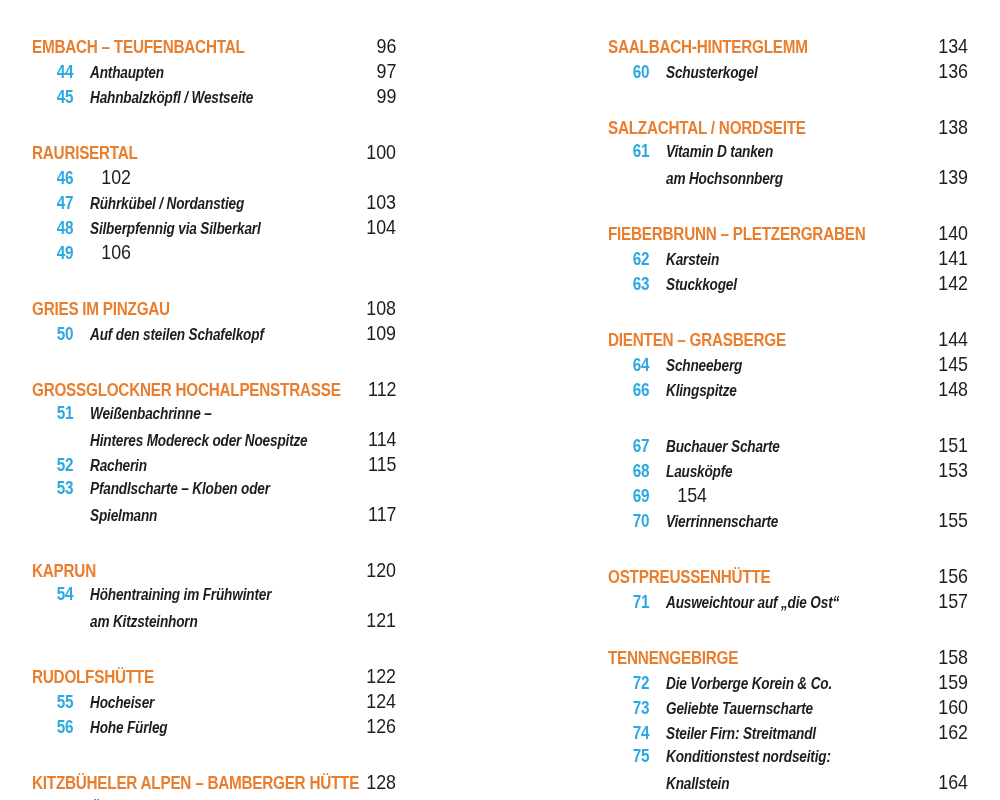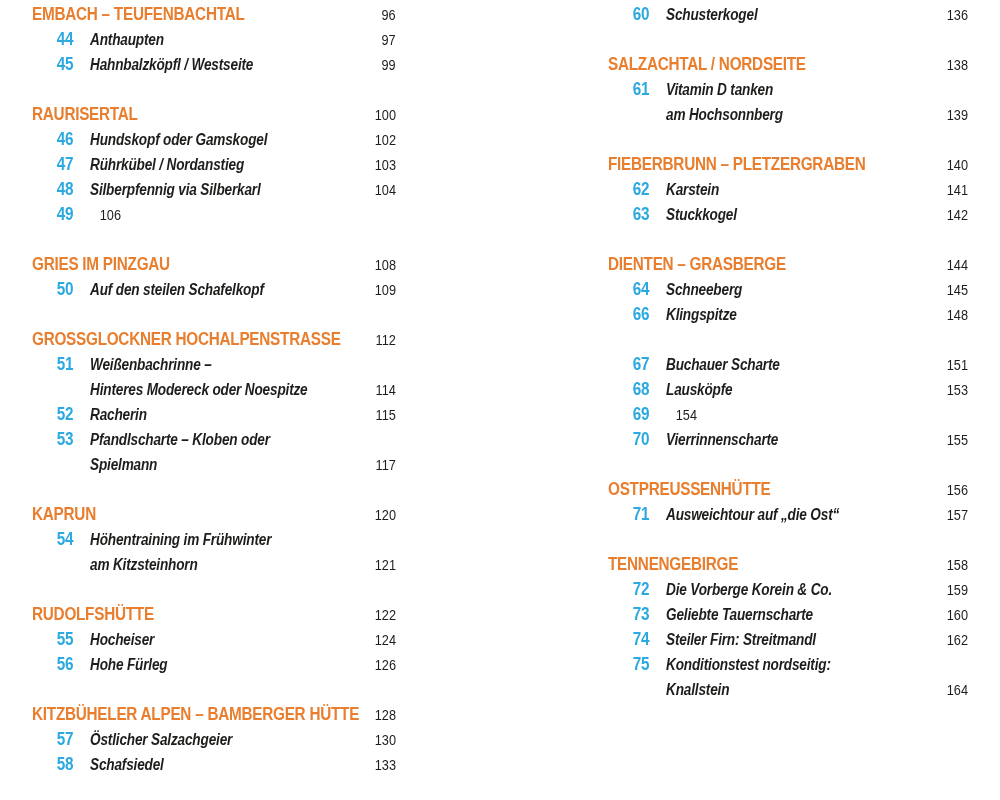--- a/index.html
+++ b/index.html
@@ -8,21 +8,21 @@
     width:1000px; height:800px;
     position:relative; overflow:hidden;
     font-family:"Liberation Sans", sans-serif;
     color:var(--text, #1d1d1b);
   }
   .toc-page { position:absolute; inset:0; background:var(--bg,#ffffff); }
   .toc-column { position:absolute; top:2px; }
   .toc-column-left  { left:32px;  width:364px; }
   .toc-column-right { left:608px; width:360px; }
 
-  .section { margin-bottom:25px; }
+  .section { margin-bottom:25px;margin-top:31px; }
   .row { display:flex; align-items:baseline; line-height:25px; height:25px; }
 
   .header-title {
     flex:1; min-width:0; white-space:nowrap;
     color:var(--orange,#e87e2e);
     font-weight:700; font-size:18px; letter-spacing:-0.3px;
   }
   .num {
     width:58px; padding-right:17px; flex-shrink:0;
     text-align:right; white-space:nowrap;
@@ -31,21 +31,21 @@
   }
   .title {
     flex:1; min-width:0; white-space:nowrap;
     color:var(--text,#1d1d1b);
     font-weight:700; font-size:16px; letter-spacing:-0.2px;font-style:italic;
   }
   .pg {
     flex-shrink:0; padding-left:6px;
     text-align:center; white-space:nowrap;
     color:var(--text,#1d1d1b);
-    font-weight:400; font-size:15px;
+    font-weight:400; font-size:21px;
   }
   
   .cx   { display:inline-block; transform:scaleX(0.85); transform-origin:0 50%;   white-space:nowrap; }
   .cx-r { display:inline-block; transform:scaleX(0.85); transform-origin:100% 50%; white-space:nowrap; }
 </style>
 </head>
 <body>
 
 <div class="toc-page">
   <div class="toc-column toc-column-left">
@@ -65,21 +65,20 @@
           <div class="pg"><span class="cx-r">99</span></div>
         </div>
       </div>
       <div class="section">
         <div class="row header-row">
           <div class="header-title"><span class="cx">RAURISERTAL</span></div>
           <div class="pg"><span class="cx-r">100</span></div>
         </div>
         <div class="row entry-row">
           <div class="num"><span class="cx-r">46</span></div>
-          <div class="title"><span class="cx">Hundskopf oder Gamskogel</span></div>
           <div class="pg"><span class="cx-r">102</span></div>
         </div>
         <div class="row entry-row">
           <div class="num"><span class="cx-r">47</span></div>
           <div class="title"><span class="cx">Rührkübel / Nordanstieg</span></div>
           <div class="pg"><span class="cx-r">103</span></div>
         </div>
         <div class="row entry-row">
           <div class="num"><span class="cx-r">48</span></div>
           <div class="title"><span class="cx">Silberpfennig via Silberkarl</span></div>
@@ -176,20 +175,24 @@
         </div>
         <div class="row entry-row">
           <div class="num"><span class="cx-r">58</span></div>
           <div class="title"><span class="cx">Schafsiedel</span></div>
           <div class="pg"><span class="cx-r">133</span></div>
         </div>
       </div>
     </div>
   <div class="toc-column toc-column-right">
       <div class="section">
+        <div class="row header-row">
+          <div class="header-title"><span class="cx">SAALBACH-HINTERGLEMM</span></div>
+          <div class="pg"><span class="cx-r">134</span></div>
+        </div>
         <div class="row entry-row">
           <div class="num"><span class="cx-r">60</span></div>
           <div class="title"><span class="cx">Schusterkogel</span></div>
           <div class="pg"><span class="cx-r">136</span></div>
         </div>
       </div>
       <div class="section">
         <div class="row header-row">
           <div class="header-title"><span class="cx">SALZACHTAL / NORDSEITE</span></div>
           <div class="pg"><span class="cx-r">138</span></div>

